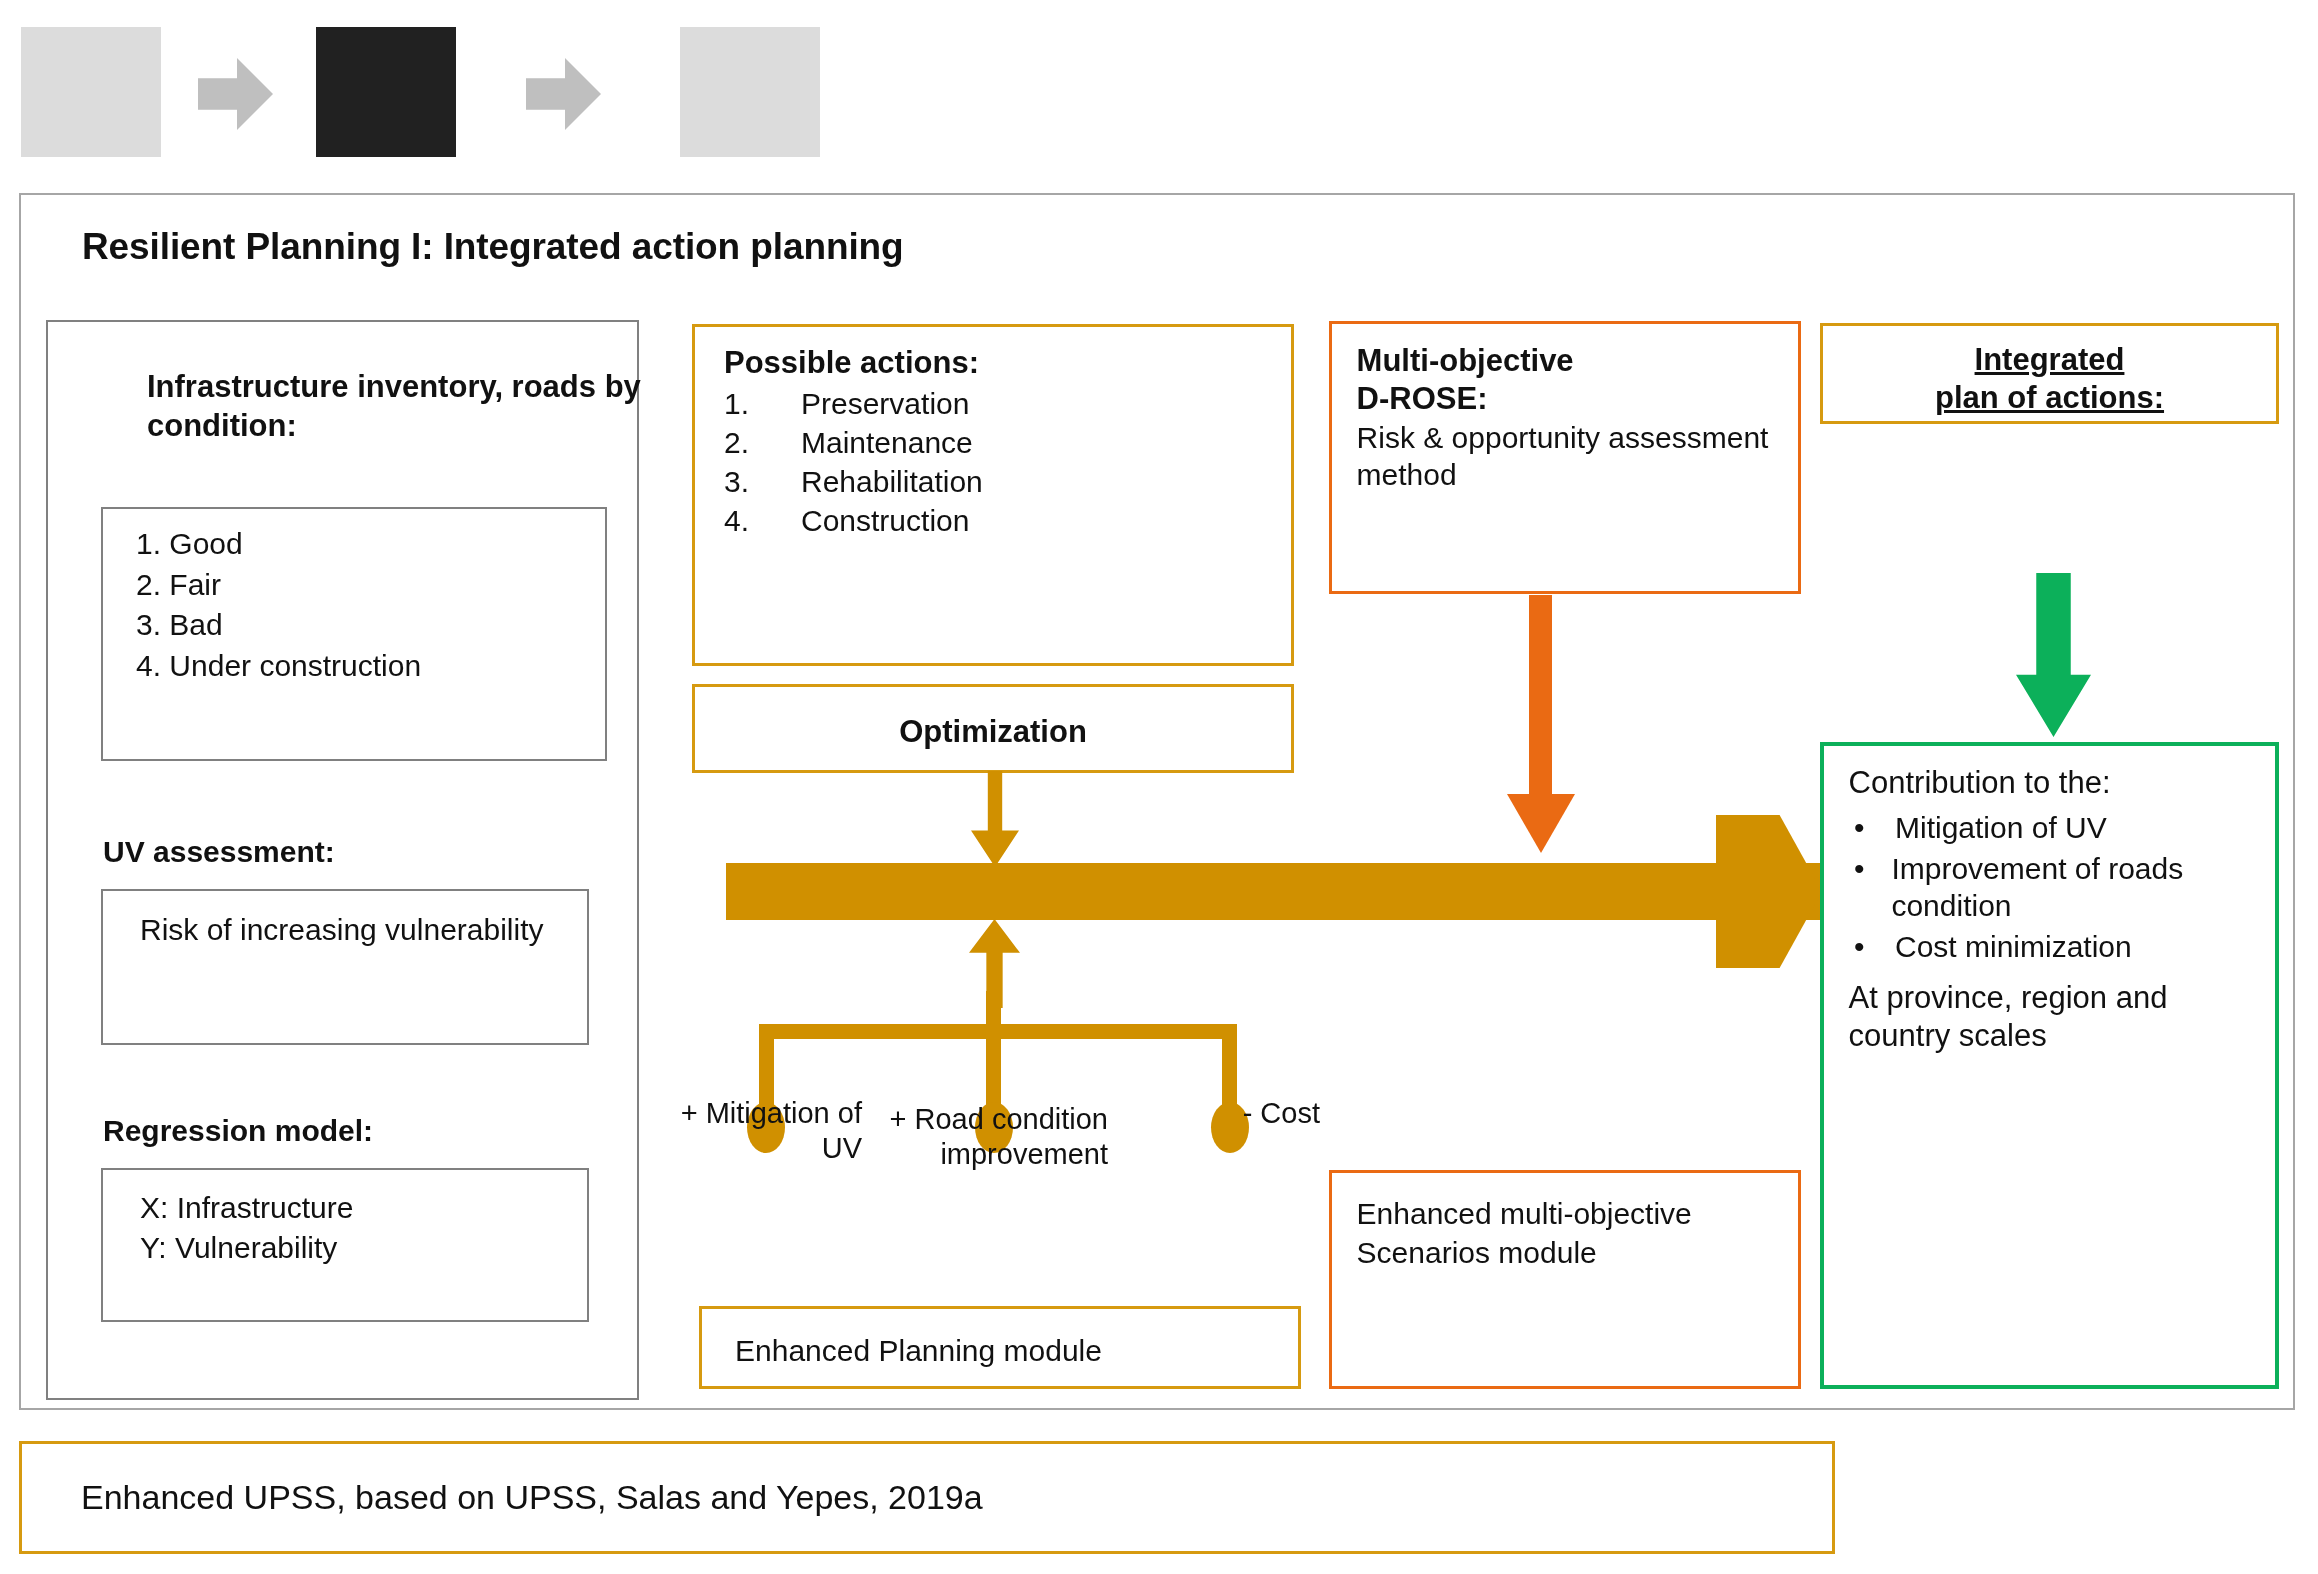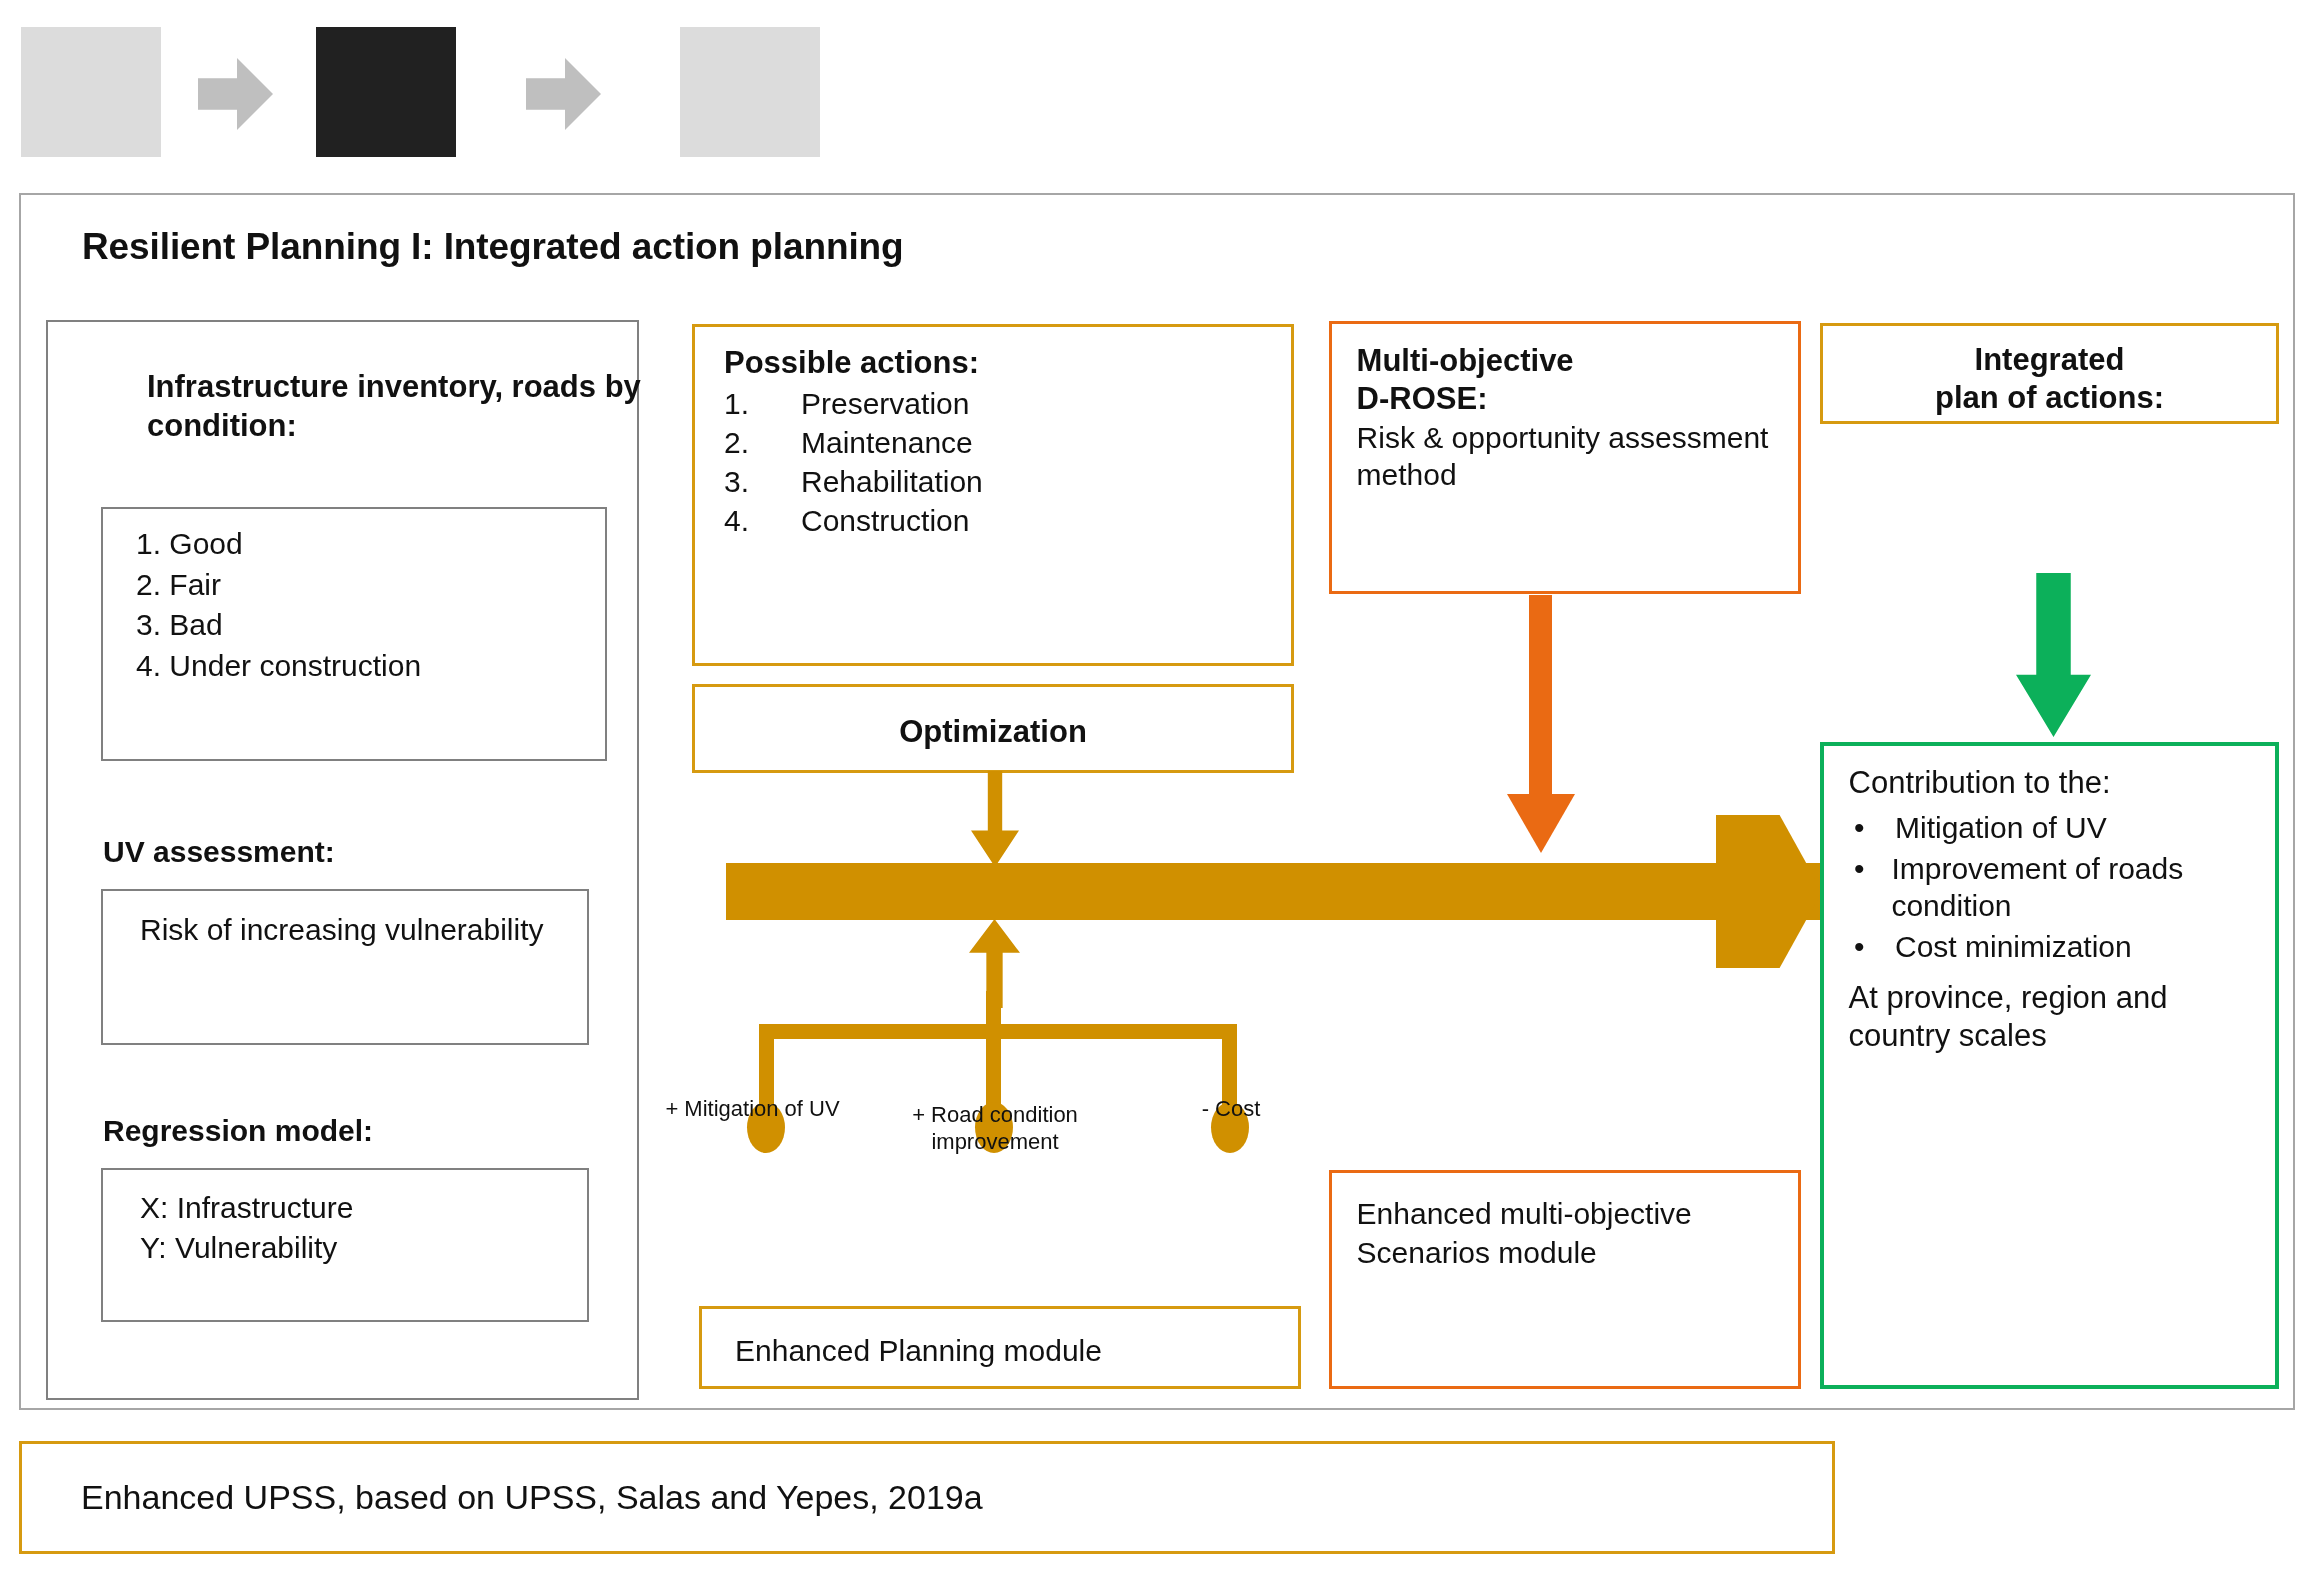--- a/index.html
+++ b/index.html
@@ -60,21 +60,21 @@
   #tree-up-arrow{left:969px;top:919px;width:51px;height:89px;background:#D09000;
      clip-path:polygon(50% 0%,100% 38%,66% 38%,66% 100%,34% 100%,34% 38%,0% 38%);}
   #tree-h{left:759px;top:1024px;width:478px;height:15px;background:#D09000;}
   #tree-v-left{left:759px;top:1024px;width:15px;height:90px;background:#D09000;}
   #tree-v-mid{left:986px;top:991px;width:15px;height:123px;background:#D09000;}
   #tree-v-right{left:1222px;top:1024px;width:15px;height:90px;background:#D09000;}
   .tree-dot{position:absolute;width:38px;height:51px;border-radius:50%;background:#D09000;}
   #dot-1{left:747px;top:1102px;}
   #dot-2{left:975px;top:1102px;}
   #dot-3{left:1211px;top:1102px;}
-  .obj-label{position:absolute;font-size:22px;line-height:1.22;text-align:center;}
+  .obj-label{position:absolute;font-size:29px;line-height:1.22;text-align:right;}
   #obj-1{left:643px;top:1096px;width:219px;}
   #obj-2{left:882px;top:1102px;width:226px;}
   #obj-3{left:1142px;top:1096px;width:178px;}
 
   
   #planning-module-box{left:692px;top:1306px;width:602px;height:83px;margin-left:7px;}
   #planning-module-label{padding:0 0 0 33px;font-size:30px;line-height:83px;}
 
   
   #drose-box{left:1329px;top:321px;width:472px;height:273px;}
@@ -83,21 +83,21 @@
   #drose-arrow-shaft{left:1529px;top:595px;width:23px;height:208px;background:#EA6A13;}
   #drose-arrow-head{left:1507px;top:794px;width:68px;height:59px;background:#EA6A13;
      clip-path:polygon(0% 0%,100% 0%,50% 100%);}
 
   
   #scenarios-box{left:1329px;top:1170px;width:472px;height:219px;}
   #scenarios-label{padding:20.5px 0 0 24.6px;font-size:30px;line-height:1.30;}
 
   
   #plan-box{left:1820px;top:323px;width:459px;height:101px;}
-  #plan-label{text-align:center;font-size:31px;font-weight:bold;line-height:1.22;padding-top:15px;}
+  #plan-label{text-align:center;font-size:31px;font-weight:bold;line-height:1.22;padding-top:15px;text-decoration:underline;}
   #green-arrow{left:2016px;top:573px;width:75px;height:164px;background:#0CB05A;
      clip-path:polygon(27% 0%,73% 0%,73% 62%,100% 62%,50% 100%,0% 62%,27% 62%);}
   #contrib-box{left:1820px;top:742px;width:459px;height:647px;}
   #contrib-title{padding:19px 0 0 24.6px;font-size:31px;}
   #contrib-list{padding:8.2px 0 0 30px;font-size:30px;line-height:1.26;}
   #contrib-list .row{display:flex;margin-bottom:2.7px;}
   #contrib-list .bul{width:41px;}
   #contrib-scales{padding:11px 0 0 24.6px;font-size:31px;line-height:1.22;}
 
   

